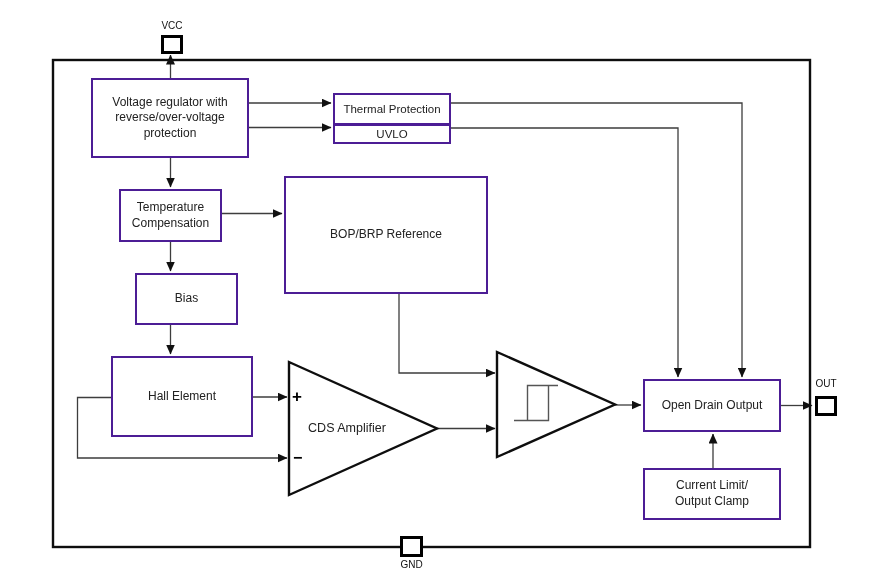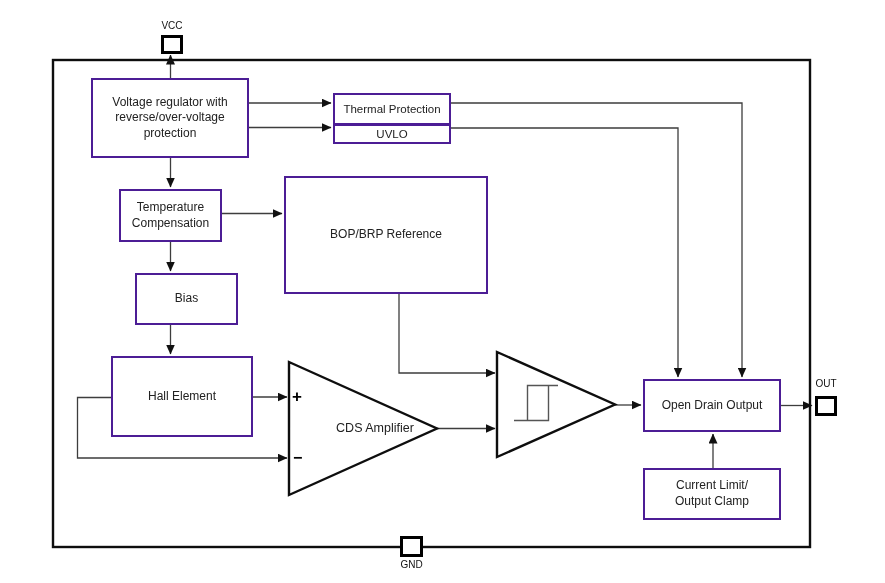--- a/index.html
+++ b/index.html
@@ -115,21 +115,21 @@
 
   <div class="block" style="left:111px; top:356px; width:142px; height:81px;">Hall Element</div>
 
   <div class="block" style="left:284px; top:176px; width:204px; height:118px;">BOP/BRP Reference</div>
 
   <div class="block" style="left:643px; top:468px; width:138px; height:52px;">Current Limit/
 Output Clamp</div>
 
   <div class="block" style="left:643px; top:379px; width:138px; height:53px;">Open Drain Output</div>
 
-  <div class="amp-text" style="left:289px; top:422px; width:116px;margin-left:28px;">CDS Amplifier</div>
+  <div class="amp-text" style="left:289px; top:422px; width:116px;">CDS Amplifier</div>
   <div class="amp-sign" style="left:292px; top:388px; font-size:17px;">+</div>
   <div class="amp-sign" style="left:293px; top:450px; font-size:16px;">−</div>
 
   <div class="pin" style="left:161px; top:35px; width:22px; height:19px;"></div>
   <div class="pin-label" style="left:151px; top:21px; width:42px;">VCC</div>
 
   <div class="pin" style="left:400px; top:536px; width:23px; height:21px;"></div>
   <div class="pin-label" style="left:390px; top:560px; width:43px;">GND</div>
 
   <div class="pin" style="left:815px; top:396px; width:22px; height:20px;"></div>

